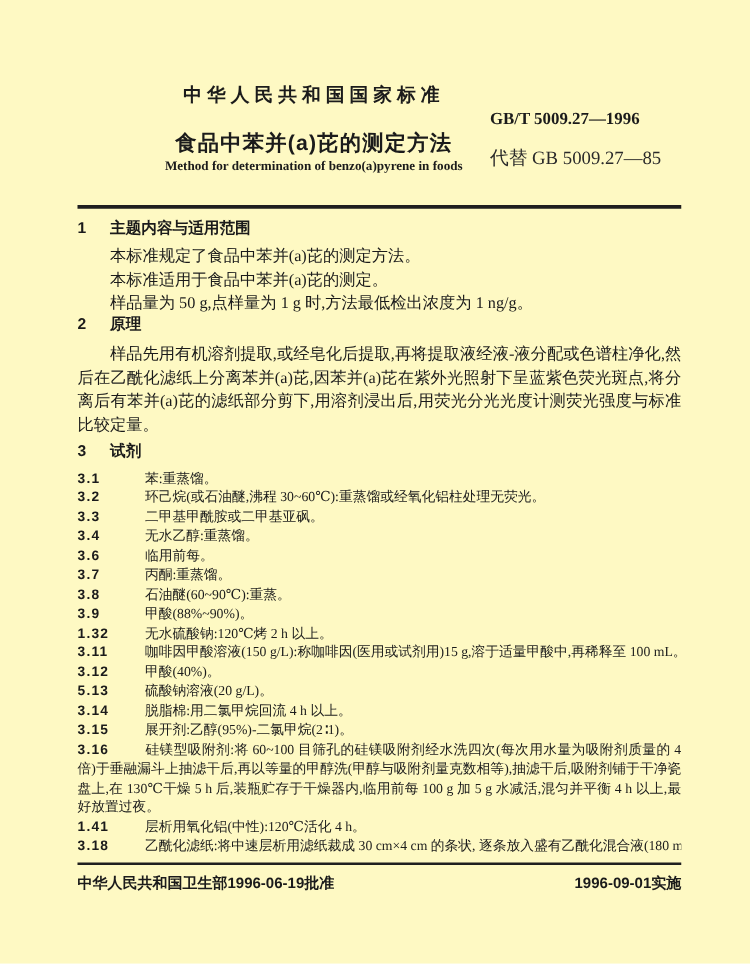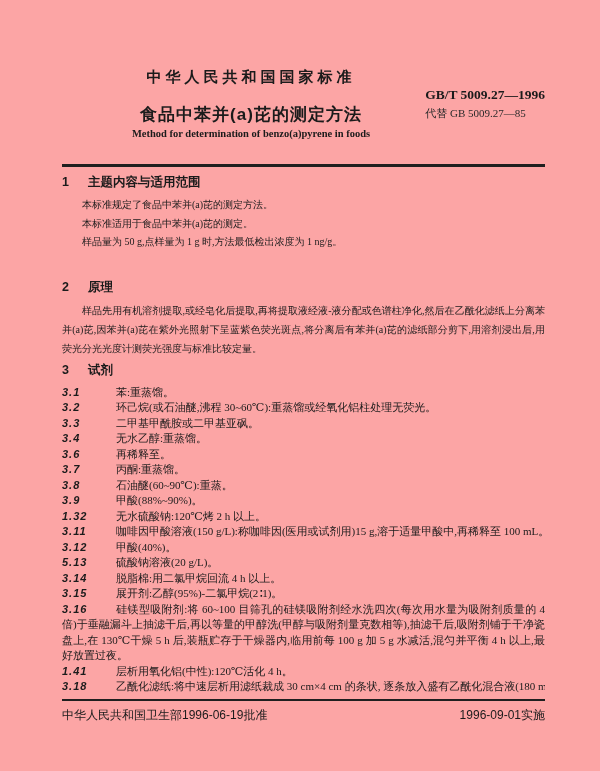--- a/index.html
+++ b/index.html
@@ -1,20 +1,20 @@
 <!DOCTYPE html>
 <html><head>
 <meta charset="utf-8">
 <style>
   html,body { margin:0; padding:0; background:#ffffff; }
   .page {
     position:relative;
     width:600px; height:771px;
     box-sizing:border-box;
-    background:#fca5a5;
+    background:#fef9c3;
     color:#1b1b1b;
     padding:55px 55px 0 62px;
     overflow:hidden;
     font-family:"Liberation Serif","DejaVu Serif",serif;
   }
   
   .doc-header { position:relative; padding-top:14px; }
   .head-center { width:378px; text-align:center; }
   .org-title {
     font-family:"Liberation Sans","DejaVu Sans",sans-serif;
@@ -25,62 +25,61 @@
     margin:22px 0 0 0;
     font-family:"Liberation Sans","DejaVu Sans",sans-serif;
     font-weight:bold; font-size:17px; letter-spacing:1px; line-height:1;
     white-space:nowrap;
   }
   .doc-title-en {
     margin-top:6px;
     font-weight:bold; font-size:10.5px; line-height:1;
     white-space:nowrap;
   }
-  .head-right { position:absolute; top:33px; right:0; text-align:left; }
+  .head-right { position:absolute; top:33px; right:16px; text-align:left; }
   .std-code { font-weight:bold; font-size:13.5px; line-height:1; white-space:nowrap; }
-  .replaces { margin-top:6px; font-size:11px; line-height:1; white-space:nowrap; color:#2a2a2a; }
+  .replaces { margin-top:18px; font-size:15px; line-height:1; white-space:nowrap; color:#2a2a2a; }
   .rule-thick { height:3.5px; background:#1f1f1f; margin-top:24px; }
   
   .sec-head {
     margin:0;
     font-family:"Liberation Sans","DejaVu Sans",sans-serif;
     font-weight:bold; font-size:12.5px; line-height:15px;
   }
   .sec-head .sec-num { display:inline-block; min-width:16px; margin-right:10px; }
   .sec-scope { margin-top:8px; }
-  .sec-principle { margin-top:28px; }
+  .sec-principle { margin-top:0; }
   .sec-reagents { margin-top:5px; }
   .para-block { margin-top:6px; }
   .para {
-    margin:0; font-size:10px; line-height:18.5px;
+    margin:0; font-size:13px; line-height:18.5px;
     text-indent:2em;
   }
   .para.just { text-align:justify; line-height:19px; }
   
   .items { margin-top:7px; }
   .item {
     font-size:11px; line-height:15.5px;
     text-align:justify;
   }
   .item .num {
     display:inline-block; width:40px; margin-right:14px;
     font-family:"Liberation Sans","DejaVu Sans",sans-serif;
     font-weight:bold; font-size:11px; letter-spacing:1px;
     text-align:left;
-    font-style:italic;
   }
   .item.clip { white-space:nowrap; overflow:hidden; text-align:left; }
   
   .doc-footer { margin-top:4px; }
   .rule-thin { height:2px; background:#1f1f1f; }
   .foot-row {
     margin-top:7px;
     display:flex; justify-content:space-between; align-items:flex-end;
     font-family:"Liberation Sans","DejaVu Sans",sans-serif;
-    font-weight:normal; font-size:12px; line-height:1.2;
+    font-weight:bold; font-size:12px; line-height:1.2;
   }
 </style>
 </head>
 <body>
 
 <div class="page">
 
   <header class="doc-header">
     <div class="head-center">
       <div class="org-title">中华人民共和国国家标准</div>
@@ -111,21 +110,21 @@
     </div>
   </section>
 
   <section class="sec-reagents">
     <h2 class="sec-head"><span class="sec-num">3</span><span>试剂</span></h2>
     <div class="items">
       <div class="item"><span class="num">3.1</span><span>苯:重蒸馏。</span></div>
       <div class="item"><span class="num">3.2</span><span>环己烷(或石油醚,沸程 30~60℃):重蒸馏或经氧化铝柱处理无荧光。</span></div>
       <div class="item"><span class="num">3.3</span><span>二甲基甲酰胺或二甲基亚砜。</span></div>
       <div class="item"><span class="num">3.4</span><span>无水乙醇:重蒸馏。</span></div>
-      <div class="item"><span class="num">3.6</span><span>再稀释至。</span></div>
+      <div class="item"><span class="num">3.6</span><span>临用前每。</span></div>
       <div class="item"><span class="num">3.7</span><span>丙酮:重蒸馏。</span></div>
       <div class="item"><span class="num">3.8</span><span>石油醚(60~90℃):重蒸。</span></div>
       <div class="item"><span class="num">3.9</span><span>甲酸(88%~90%)。</span></div>
       <div class="item"><span class="num">1.32</span><span>无水硫酸钠:120℃烤 2 h 以上。</span></div>
       <div class="item clip"><span class="num">3.11</span><span>咖啡因甲酸溶液(150 g/L):称咖啡因(医用或试剂用)15 g,溶于适量甲酸中,再稀释至 100 mL。</span></div>
       <div class="item"><span class="num">3.12</span><span>甲酸(40%)。</span></div>
       <div class="item"><span class="num">5.13</span><span>硫酸钠溶液(20 g/L)。</span></div>
       <div class="item"><span class="num">3.14</span><span>脱脂棉:用二氯甲烷回流 4 h 以上。</span></div>
       <div class="item"><span class="num">3.15</span><span>展开剂:乙醇(95%)-二氯甲烷(2∶1)。</span></div>
       <div class="item"><span class="num">3.16</span><span>硅镁型吸附剂:将 60~100 目筛孔的硅镁吸附剂经水洗四次(每次用水量为吸附剂质量的 4 倍)于垂融漏斗上抽滤干后,再以等量的甲醇洗(甲醇与吸附剂量克数相等),抽滤干后,吸附剂铺于干净瓷盘上,在 130℃干燥 5 h 后,装瓶贮存于干燥器内,临用前每 100 g 加 5 g 水减活,混匀并平衡 4 h 以上,最好放置过夜。</span></div>

